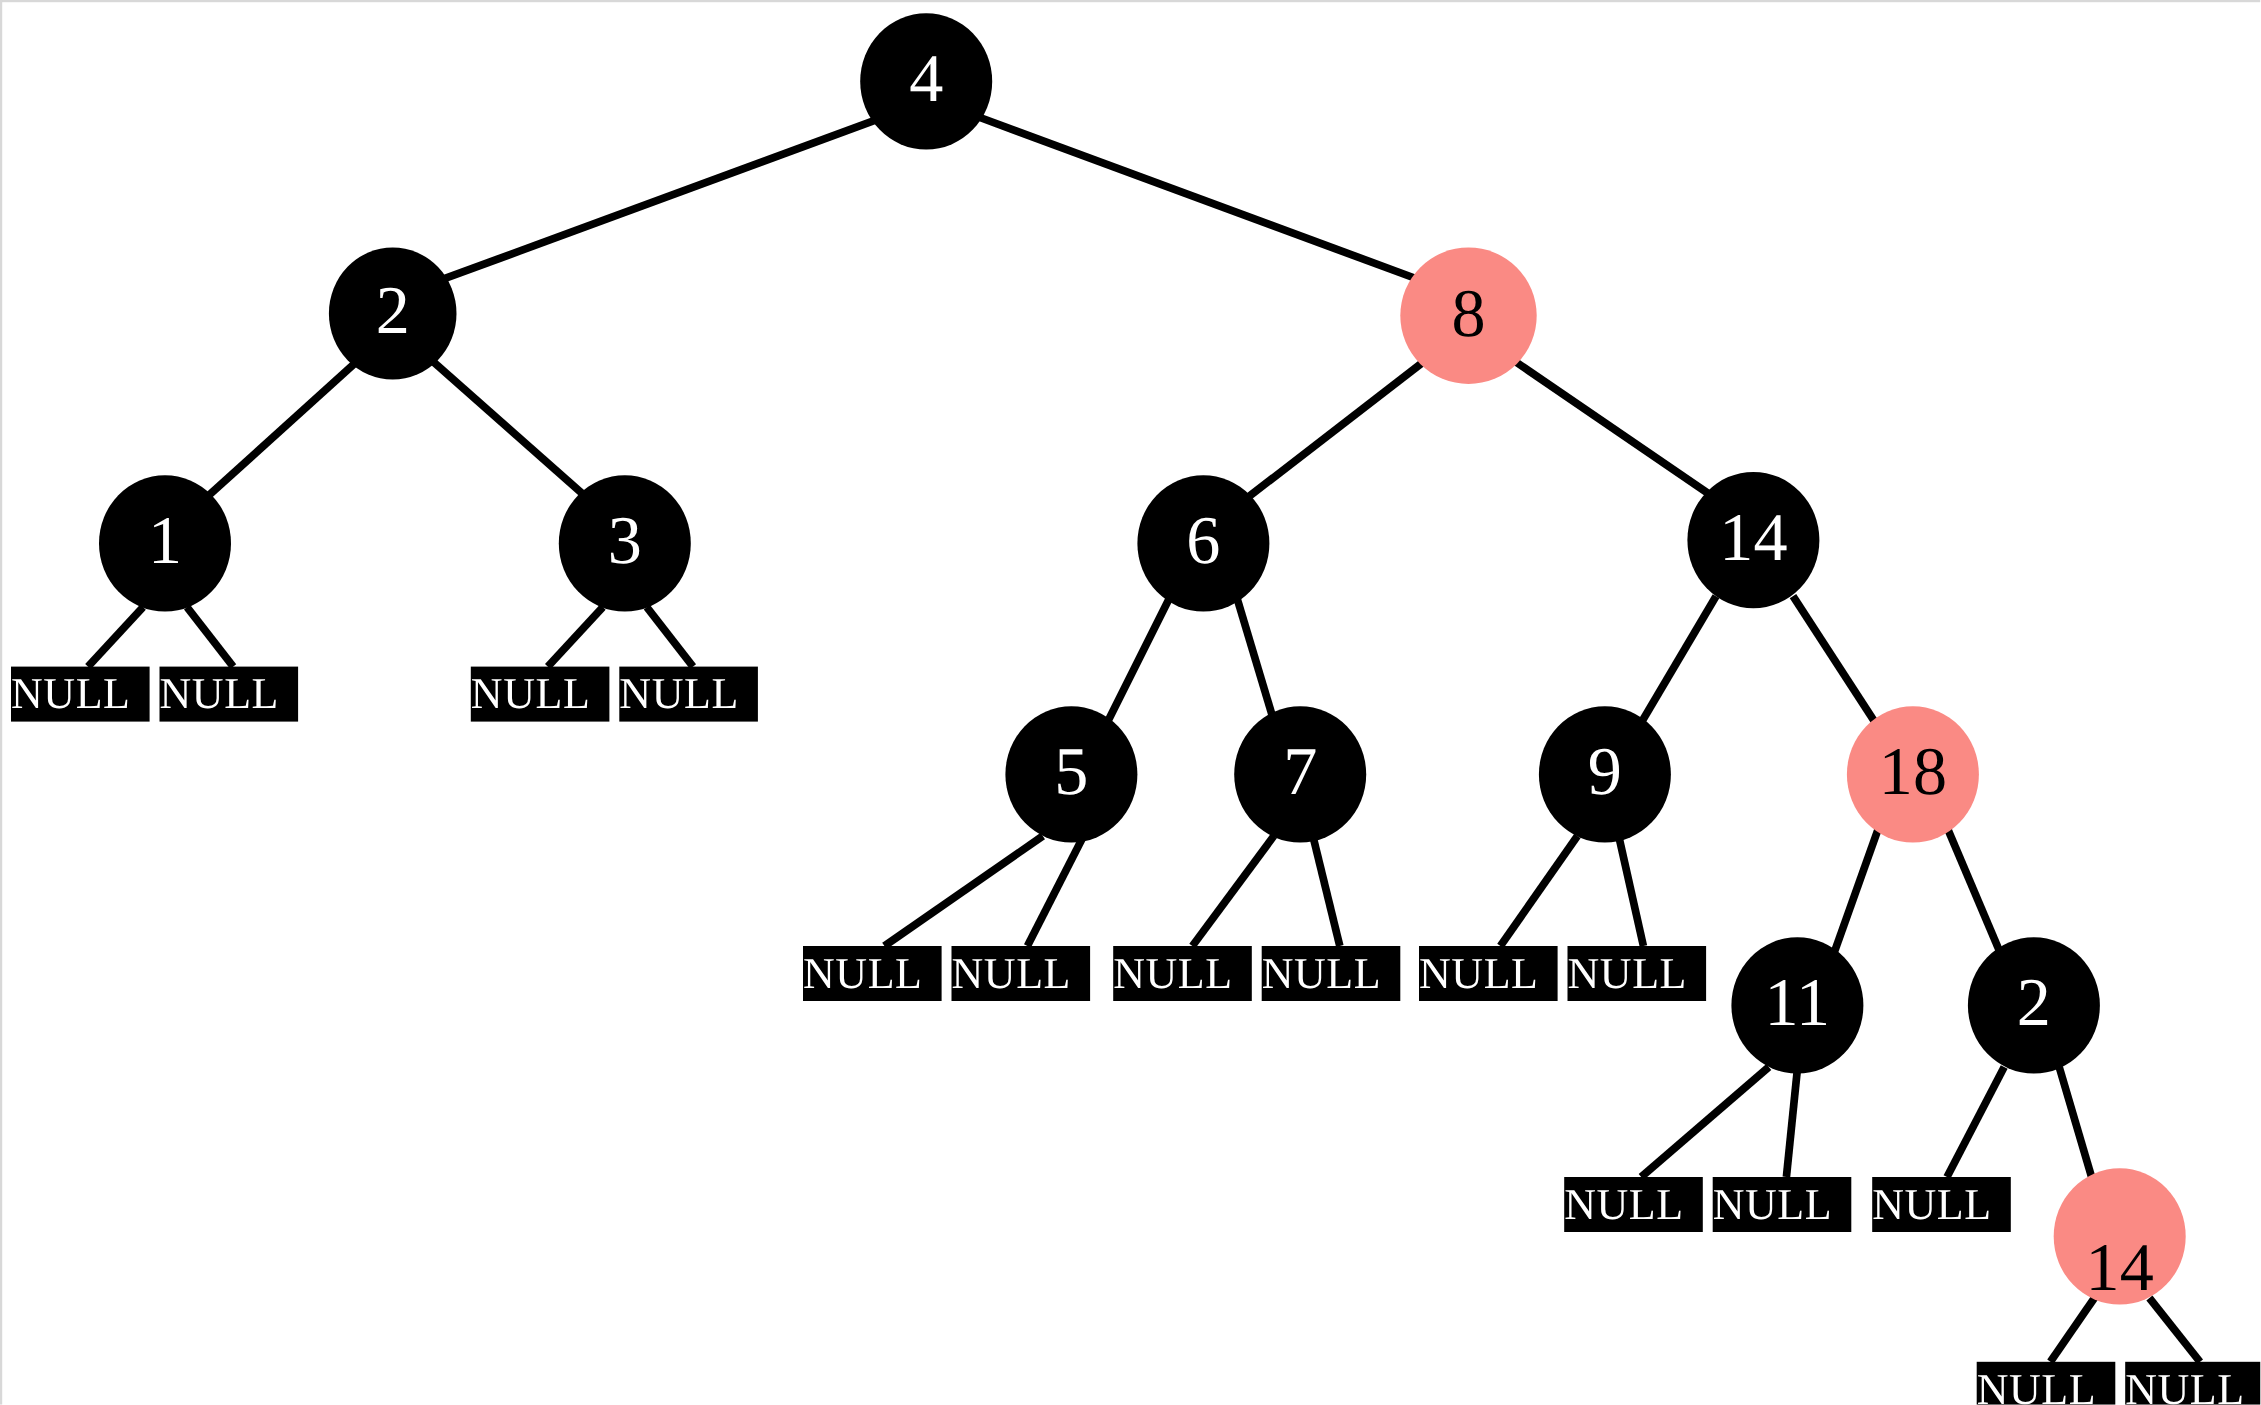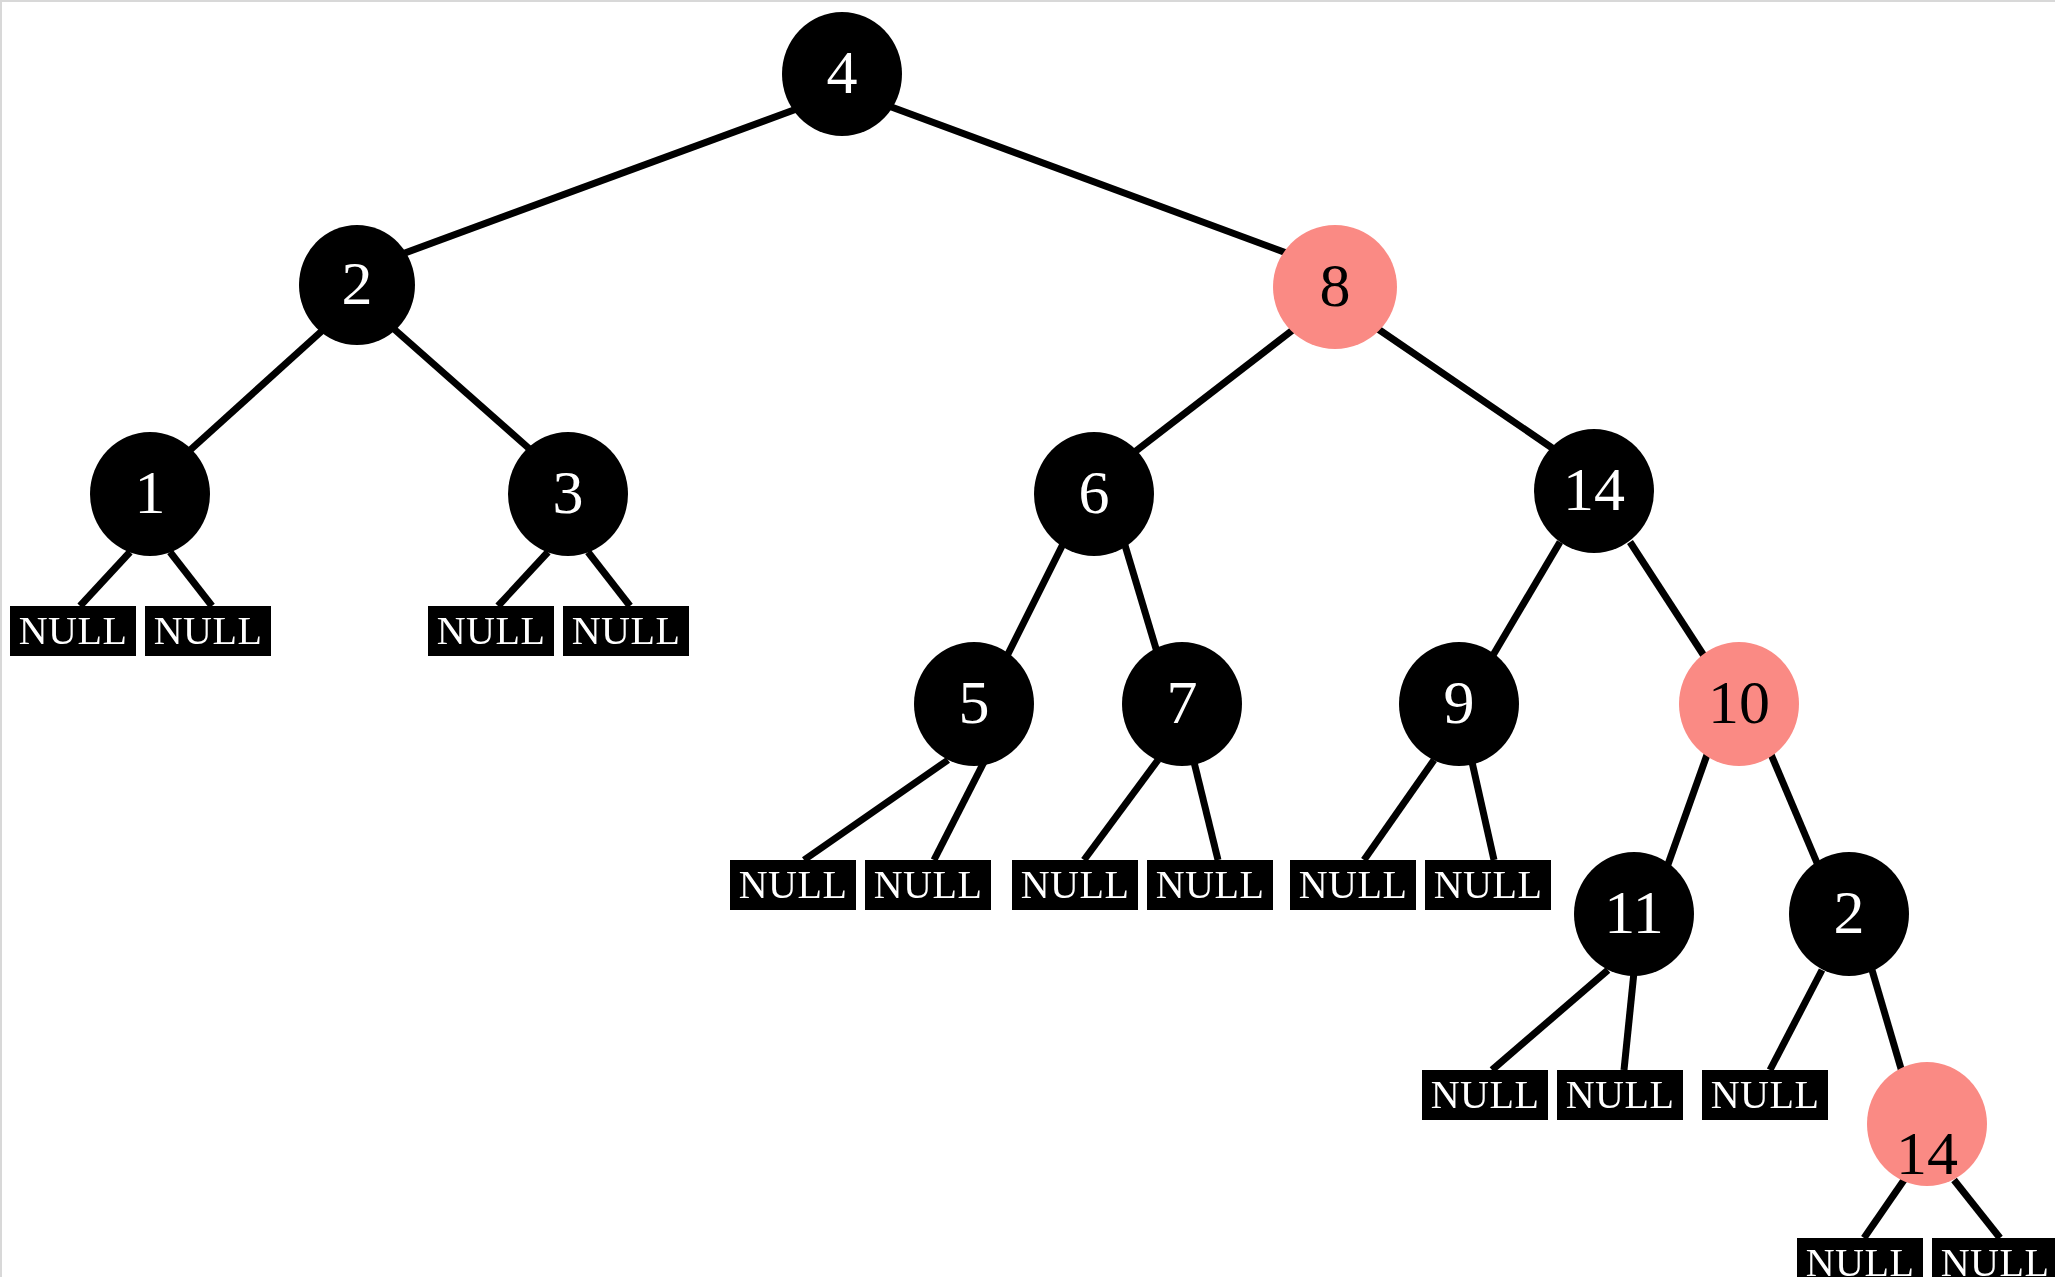--- a/index.html
+++ b/index.html
@@ -52,21 +52,20 @@
     font-size: 62px;
     letter-spacing: 0px;
     transform: translateY(-2px);
   }
   .nullbox {
     position: absolute;
     background: #000000;
     color: #ffffff;
     display: flex;
     align-items: center;
-    justify-content: center;
     box-sizing: border-box;
     user-select: none;
   }
   .nullbox .label {
     font-family: "Liberation Serif", "DejaVu Serif", serif;
     font-size: 40px;
     letter-spacing: 0.5px;
     white-space: nowrap;
     transform: translateY(-1px);
   }
@@ -132,21 +131,21 @@
       <div class="node black" style="left: 912px; top: 640px; width: 120px; height: 124px;">
         <span class="label">5</span>
       </div>
       <div class="node black" style="left: 1120px; top: 640px; width: 120px; height: 124px;">
         <span class="label">7</span>
       </div>
       <div class="node black" style="left: 1397px; top: 640px; width: 120px; height: 124px;">
         <span class="label">9</span>
       </div>
       <div class="node red" style="left: 1677px; top: 640px; width: 120px; height: 124px;">
-        <span class="label">10</span>
+        <span class="label">18</span>
       </div>
       <div class="node black" style="left: 1572px; top: 850px; width: 120px; height: 124px;">
         <span class="label">11</span>
       </div>
       <div class="node black" style="left: 1787px; top: 850px; width: 120px; height: 124px;">
         <span class="label">2</span>
       </div>
       <div class="node red" style="left: 1865px; top: 1060px; width: 120px; height: 124px; align-items: flex-end;">
         <span class="label">14</span>
       </div>

